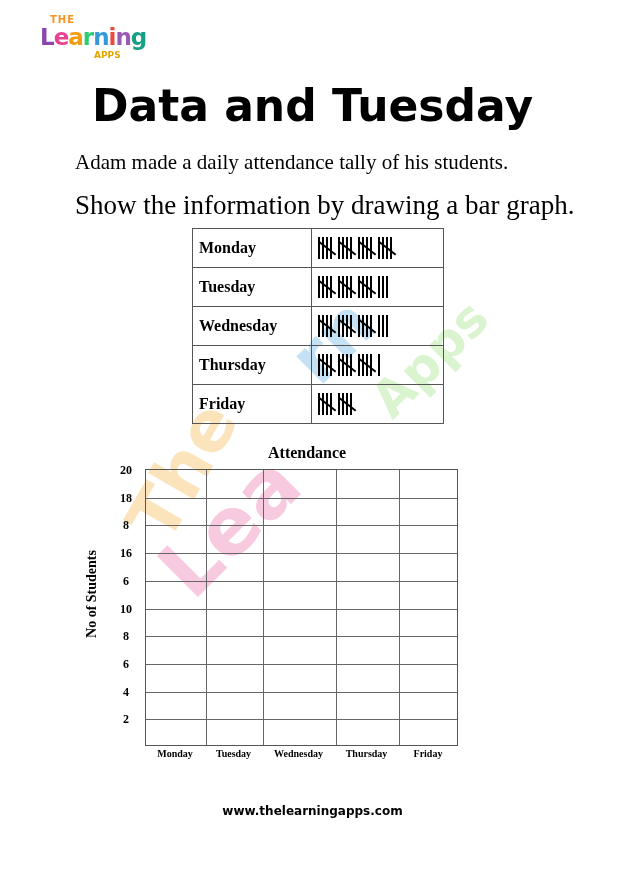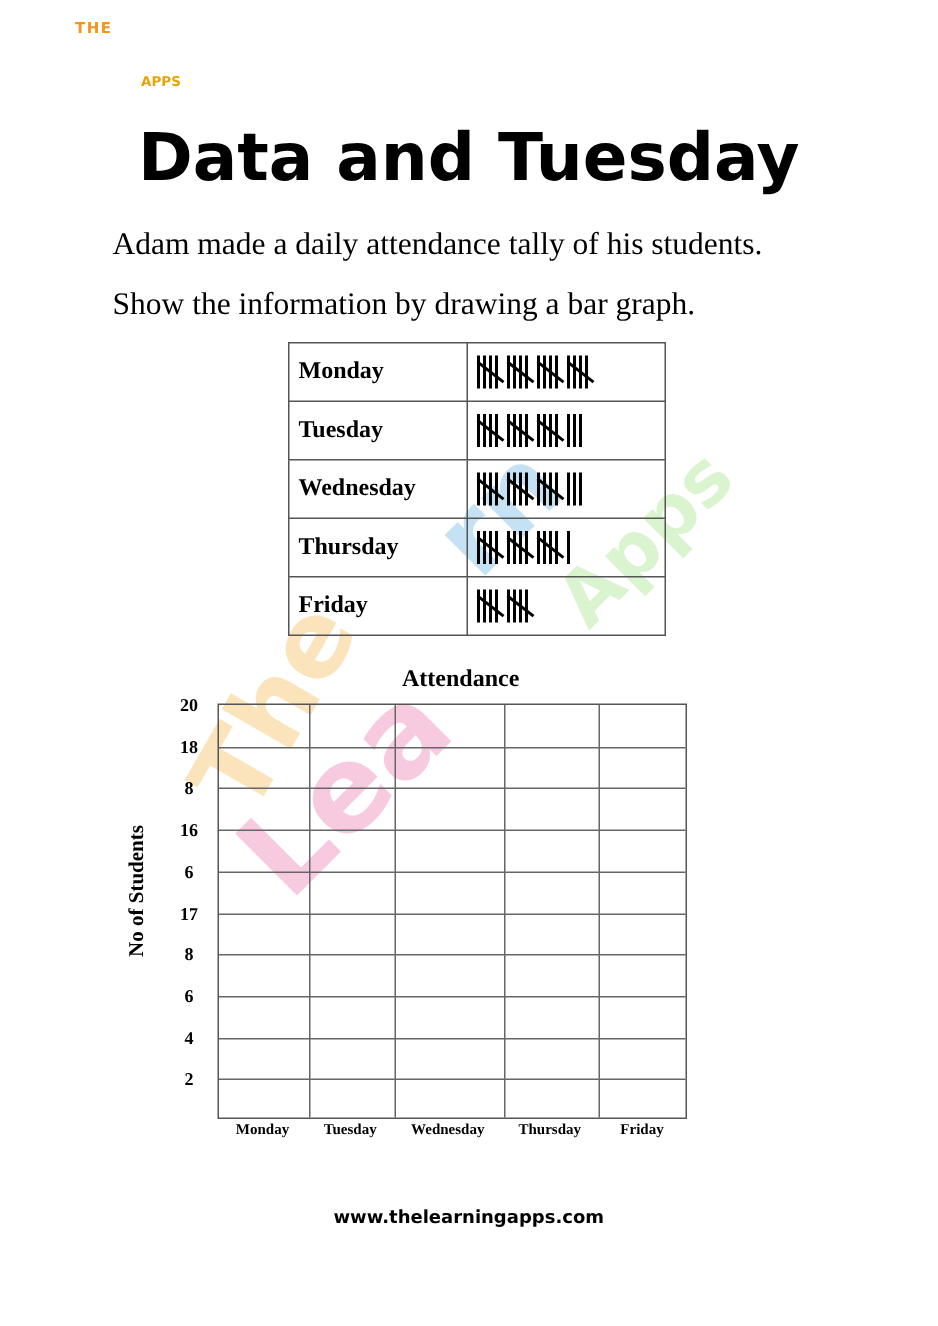--- a/index.html
+++ b/index.html
@@ -15,21 +15,21 @@
   .logo .learning span:nth-child(1){color:#8e44ad}
   .logo .learning span:nth-child(2){color:#e84393}
   .logo .learning span:nth-child(3){color:#f39c12}
   .logo .learning span:nth-child(4){color:#2ecc71}
   .logo .learning span:nth-child(5){color:#3498db}
   .logo .learning span:nth-child(6){color:#e74c3c}
   .logo .learning span:nth-child(7){color:#9b59b6}
   .logo .learning span:nth-child(8){color:#16a085}
   .title { left:0; width:625px; top:80px; text-align:center; font-family:"DejaVu Sans", sans-serif; font-weight:bold; font-size:44px; letter-spacing:0px; }
   .line1 { left:75px; top:150px; font-size:21px; }
-  .line2 { left:75px; top:190px; font-size:21px; }
+  .line2 { left:75px; top:190px; font-size:27px; }
   
   table.tally { position:absolute; left:192px; top:228px; border-collapse:collapse; }
   table.tally td { border:1px solid #555; height:38px; padding:0; vertical-align:middle; }
   table.tally td.day { width:112px; padding-left:6px; font-weight:bold; font-size:16px; }
   table.tally td.marks { width:125px; padding-left:6px; }
   .group { display:inline-block; position:relative; height:22px; margin-right:4px; vertical-align:middle; }
   .stick { display:inline-block; width:2px; height:22px; background:#000; margin-right:2px; vertical-align:top; }
   .slash { position:absolute; left:-2px; top:10px; width:22px; height:2px; background:#000; transform:rotate(38deg); transform-origin:center; }
   
   .graph-title { left:268px; top:444px; font-weight:bold; font-size:16px; }
@@ -44,20 +44,21 @@
 </head>
 <body>
 
 <div class="wm" style="left:110px; top:430px; font-size:70px; color:#f39c12; transform:rotate(-60deg);">The</div>
 <div class="wm" style="left:150px; top:480px; font-size:80px; color:#e84393; transform:rotate(-45deg);">Lea</div>
 <div class="wm" style="left:290px; top:300px; font-size:70px; color:#3498db; transform:rotate(-45deg);">rn</div>
 <div class="wm" style="left:360px; top:330px; font-size:50px; color:#7ed957; transform:rotate(-45deg);">Apps</div>
 
 <div class="abs logo">
   <div class="the">THE</div>
+  <div class="learning"><span>L</span><span>e</span><span>a</span><span>r</span><span>n</span><span>i</span><span>n</span><span>g</span></div>
   <div class="apps">APPS</div>
 </div>
 
 <div class="abs title">Data and Tuesday</div>
 <div class="abs line1">Adam made a daily attendance tally of his students.</div>
 <div class="abs line2">Show the information by drawing a bar graph.</div>
 
 <table class="tally">
   <tbody id="tally-body">
       <tr>
@@ -99,21 +100,21 @@
     <div class="vline" style="left: 117px;"></div>
     <div class="vline" style="left: 190px;"></div>
     <div class="vline" style="left: 253px;"></div>
   </div>
 <div id="yticks">
     <div class="ytick" style="left: 111px; top: 463px;">20</div>
     <div class="ytick" style="left: 111px; top: 490.7px;">18</div>
     <div class="ytick" style="left: 111px; top: 518.4px;">8</div>
     <div class="ytick" style="left: 111px; top: 546.1px;">16</div>
     <div class="ytick" style="left: 111px; top: 573.8px;">6</div>
-    <div class="ytick" style="left: 111px; top: 601.5px;">17</div>
+    <div class="ytick" style="left: 111px; top: 601.5px;">10</div>
     <div class="ytick" style="left: 111px; top: 629.2px;">8</div>
     <div class="ytick" style="left: 111px; top: 656.9px;">6</div>
     <div class="ytick" style="left: 111px; top: 684.6px;">4</div>
     <div class="ytick" style="left: 111px; top: 712.3px;">2</div>
   </div>
 <div id="xticks">
     <div class="xtick" style="left: 145px; width: 60px;">Monday</div>
     <div class="xtick" style="left: 205px; width: 57px;">Tuesday</div>
     <div class="xtick" style="left: 262px; width: 73px;">Wednesday</div>
     <div class="xtick" style="left: 335px; width: 63px;">Thursday</div>

